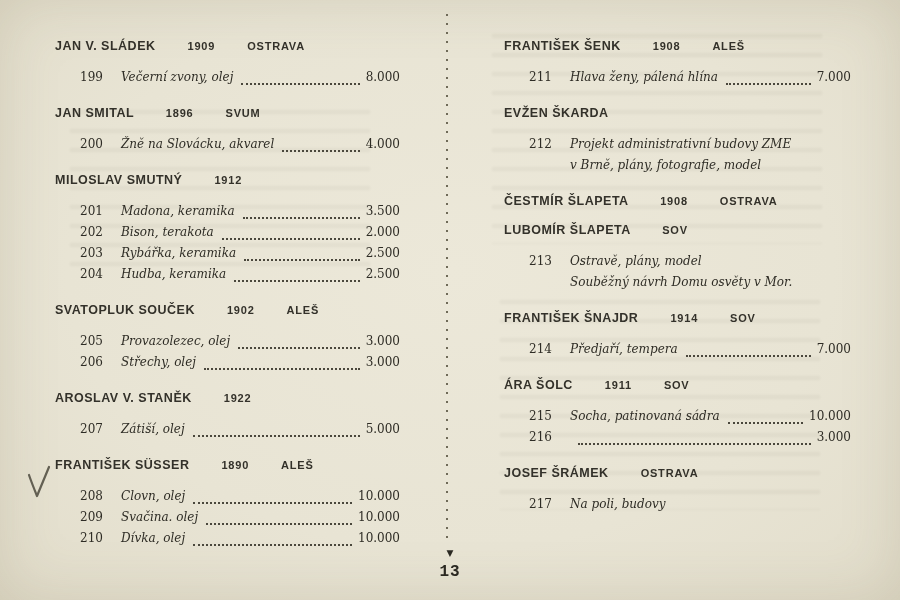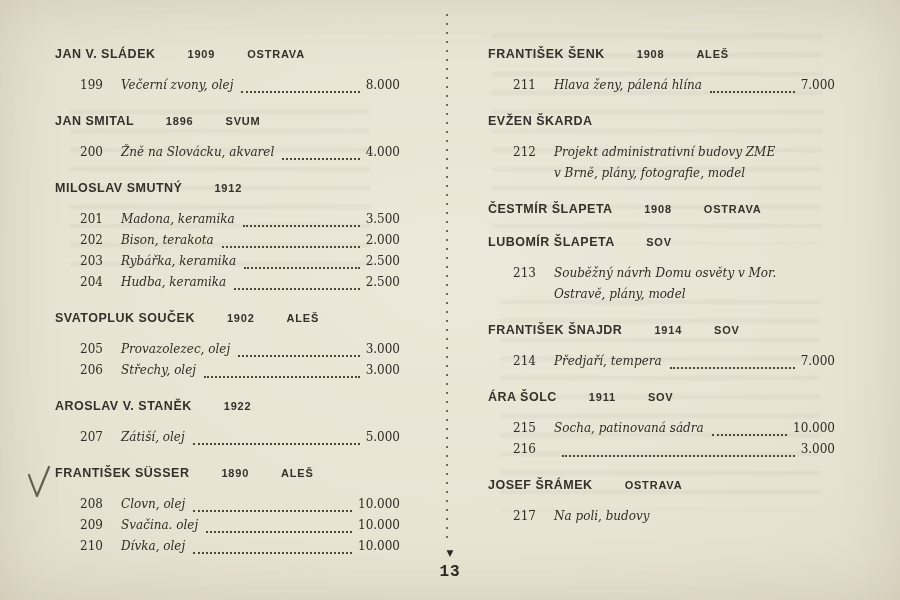--- a/index.html
+++ b/index.html
@@ -21,30 +21,30 @@
   .g2{left:500px;top:300px;width:320px;height:210px;}
   .g3{left:70px;top:110px;width:300px;height:170px;}
 
   .divider{
     position:absolute;left:446px;top:14px;height:528px;width:2px;
     background:repeating-linear-gradient(to bottom,#6f6a58 0 2px,transparent 2px 9px);
   }
 
   .col{position:absolute;top:30px;}
   .col-left{left:55px;width:345px;}
-  .col-right{left:488px;width:347px;}
+  .col-right{left:504px;width:347px;}
 
   .section{margin-bottom:17px;}
   .section.tight{margin-bottom:9px;}
   .section.gap-top{margin-top:12px;}
 
   .artist{
     font-family:"Liberation Sans", sans-serif;
     font-weight:bold;font-size:12.5px;line-height:17px;
-    letter-spacing:.5px;color:#33312a;margin:16px 0 12px;
+    letter-spacing:.5px;color:#33312a;margin:8px 0 12px;
     white-space:nowrap;
   }
   .artist .meta{font-size:11px;margin-left:28px;letter-spacing:.8px;}
 
   .entry{display:flex;align-items:baseline;font-size:12px;line-height:21px;}
   .num{width:48px;text-align:right;margin-right:18px;flex:none;font-style:normal;}
   .title{font-style:italic;}
   .lines{display:flex;flex-direction:column;}
   .lines .title{display:block;}
   .leader{
@@ -232,22 +232,22 @@
     </div>
 
     <div class="section">
       <div class="artist">
         <span>LUBOMÍR ŠLAPETA</span>
         <span class="meta">SOV</span>
       </div>
       <div class="entry">
         <span class="num">213</span>
         <span class="lines">
+          <span class="title">Ostravě, plány, model</span>
           <span class="title">Souběžný návrh Domu osvěty v Mor.</span>
-          <span class="title">Ostravě, plány, model</span>
         </span>
       </div>
     </div>
 
     <div class="section gap-top">
       <div class="artist">
         <span>FRANTIŠEK ŠNAJDR</span>
         <span class="meta">1914</span>
         <span class="meta">SOV</span>
       </div>

